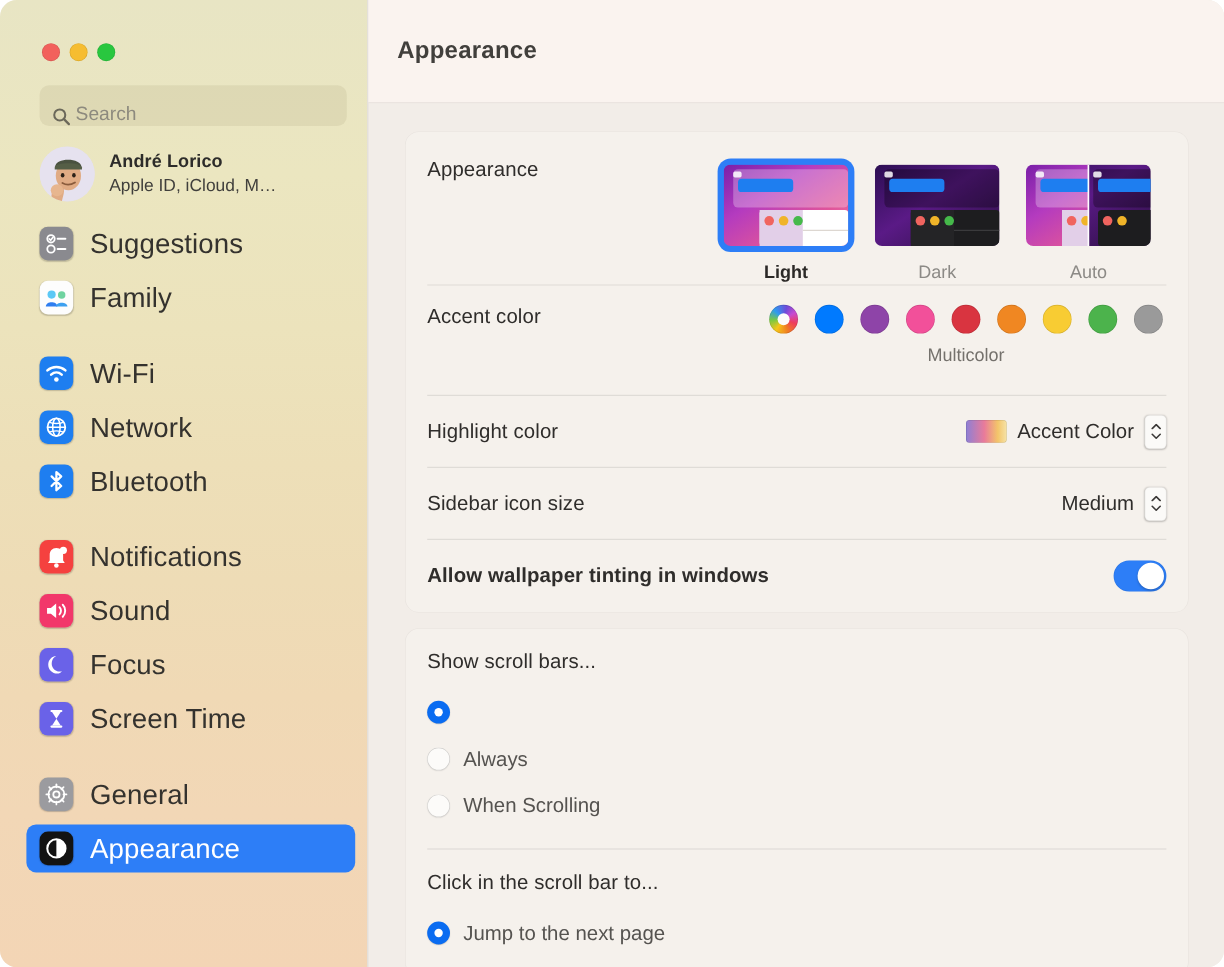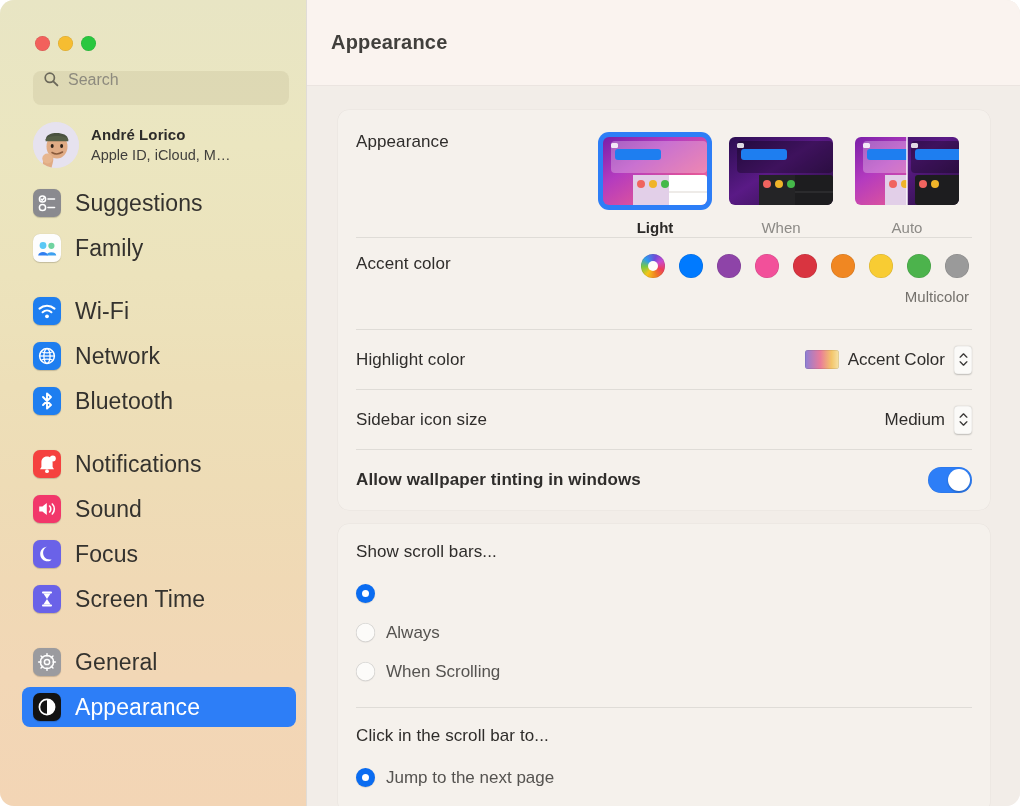--- a/index.html
+++ b/index.html
@@ -47,23 +47,23 @@
   .tl.red    { background: #f2615c; box-shadow: inset 0 0 0 0.5px rgba(0,0,0,.12); }
   .tl.yellow { background: #f6bd31; box-shadow: inset 0 0 0 0.5px rgba(0,0,0,.12); }
   .tl.green  { background: #29c73f; box-shadow: inset 0 0 0 0.5px rgba(0,0,0,.12); }
 
   .search-wrap {
     margin: 20px 5px 0 21px;
     height: 34px;
     border-radius: 8px;
     background: rgba(160,150,110,0.16);
     display: flex;
-    align-items: flex-start;
+    align-items: flex-end;
     padding: 0 10px;
-    gap: 9px;
+    gap: 4px;
   }
   .search-icon { width: 16px; height: 16px; flex: 0 0 16px; opacity: .65; }
   .search-input {
     border: 0; outline: 0; background: transparent;
     font-family: "Liberation Sans", sans-serif;
     font-size: 16px;
     color: #3a3a38;
     width: 100%;
   }
   .search-input::placeholder { color: #8d8a7e; }
@@ -232,21 +232,21 @@
   .sw.multi::after {
     content: "";
     position: absolute; left: 7px; top: 7px;
     width: 10px; height: 10px; border-radius: 50%;
     background: #fdfcfa;
   }
   .multi-label {
     margin-top: 10px;
     font-size: 15px;
     color: #74716c;
-    text-align: right;
+    text-align: center;
     padding-left: 0px;
   }
 
   
   .gradient-chip {
     width: 34px; height: 19px;
     border-radius: 3px;
     background: linear-gradient(90deg, #8d7fd6 0%, #e97b9a 45%, #f3c56a 78%, #f6e3a8 100%);
     box-shadow: inset 0 0 0 0.5px rgba(0,0,0,.16);
   }
@@ -552,21 +552,21 @@
                     <rect x="8" y="6" width="7" height="5" rx="1.5" fill="#ffffff" opacity="0.85"></rect>
                     <rect x="30" y="38" width="74" height="30" rx="3" fill="#1d1d1f"></rect>
                     <rect x="30" y="38" width="36" height="30" fill="#242426"></rect>
                     <circle cx="38" cy="47" r="4" fill="#f0645f"></circle>
                     <circle cx="50" cy="47" r="4" fill="#f0b429"></circle>
                     <circle cx="62" cy="47" r="4" fill="#45b94a"></circle>
                     <line x1="66" y1="55" x2="104" y2="55" stroke="#3a3a3c" stroke-width="1"></line>
                   </svg>
                 </div>
               </div>
-              <span class="thumb-label">When</span>
+              <span class="thumb-label">Dark</span>
             </div>
 
             <div class="thumb-cell">
               <div class="thumb-frame">
                 <div class="thumb">
                   <svg viewBox="0 0 104 68" width="100%" height="100%" preserveAspectRatio="none">
                     <defs>
                       <clipPath id="leftHalf">
                           <rect x="0" y="0" width="52" height="68"></rect>
                         </clipPath>

